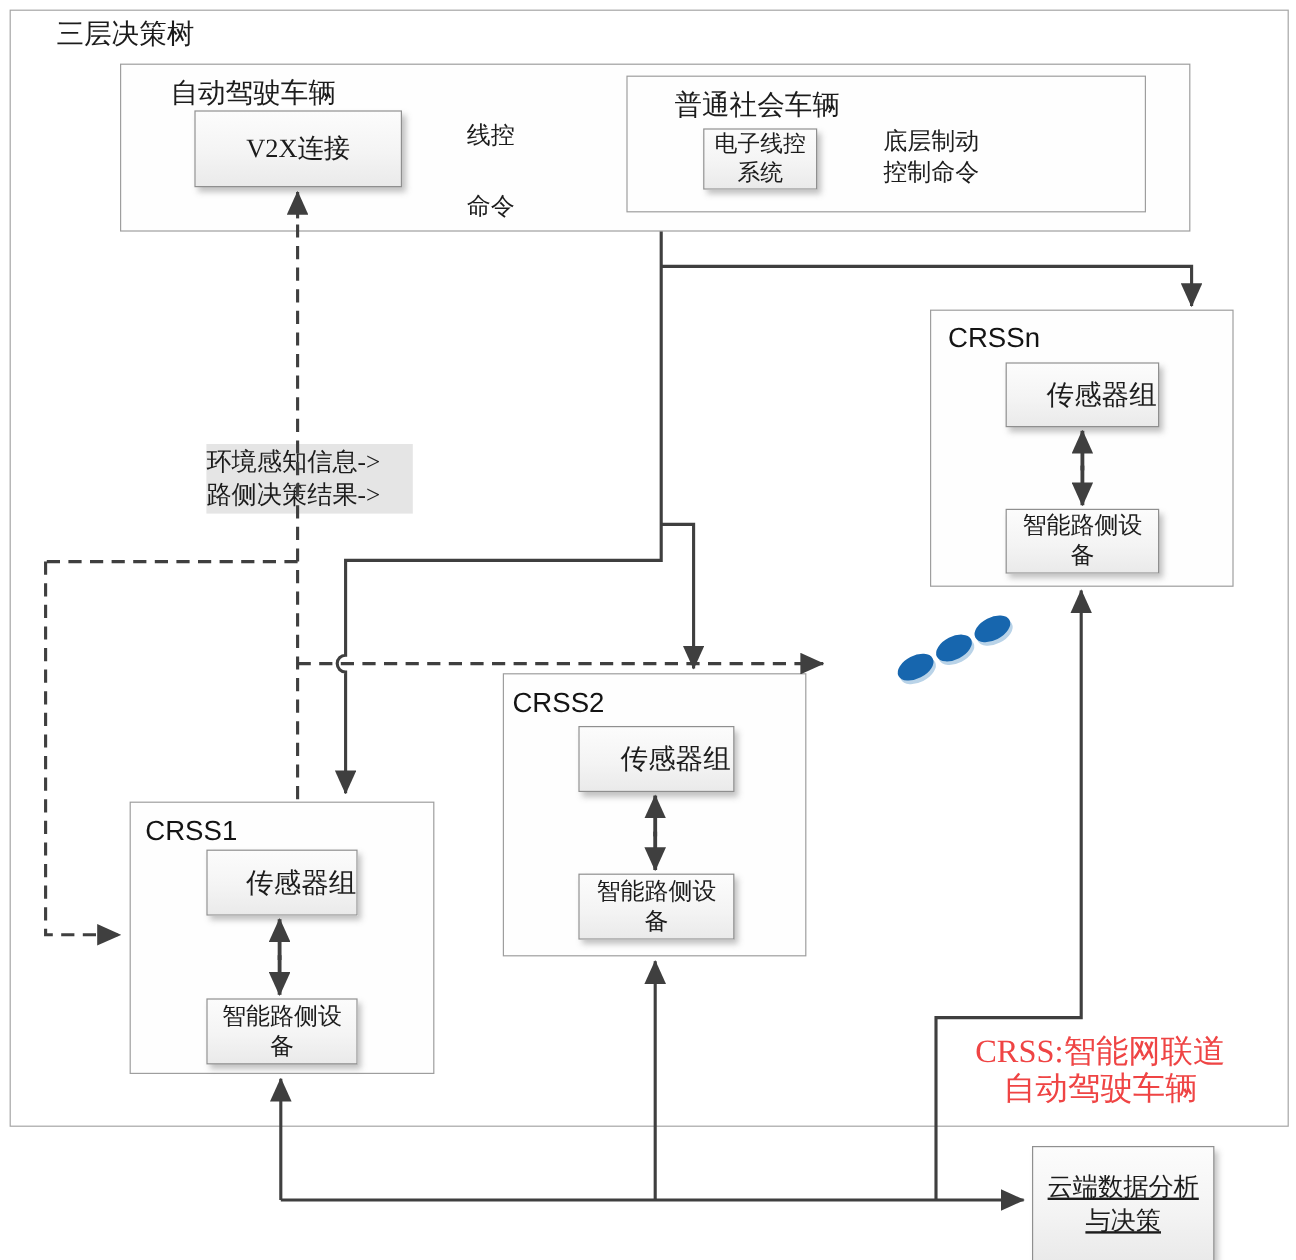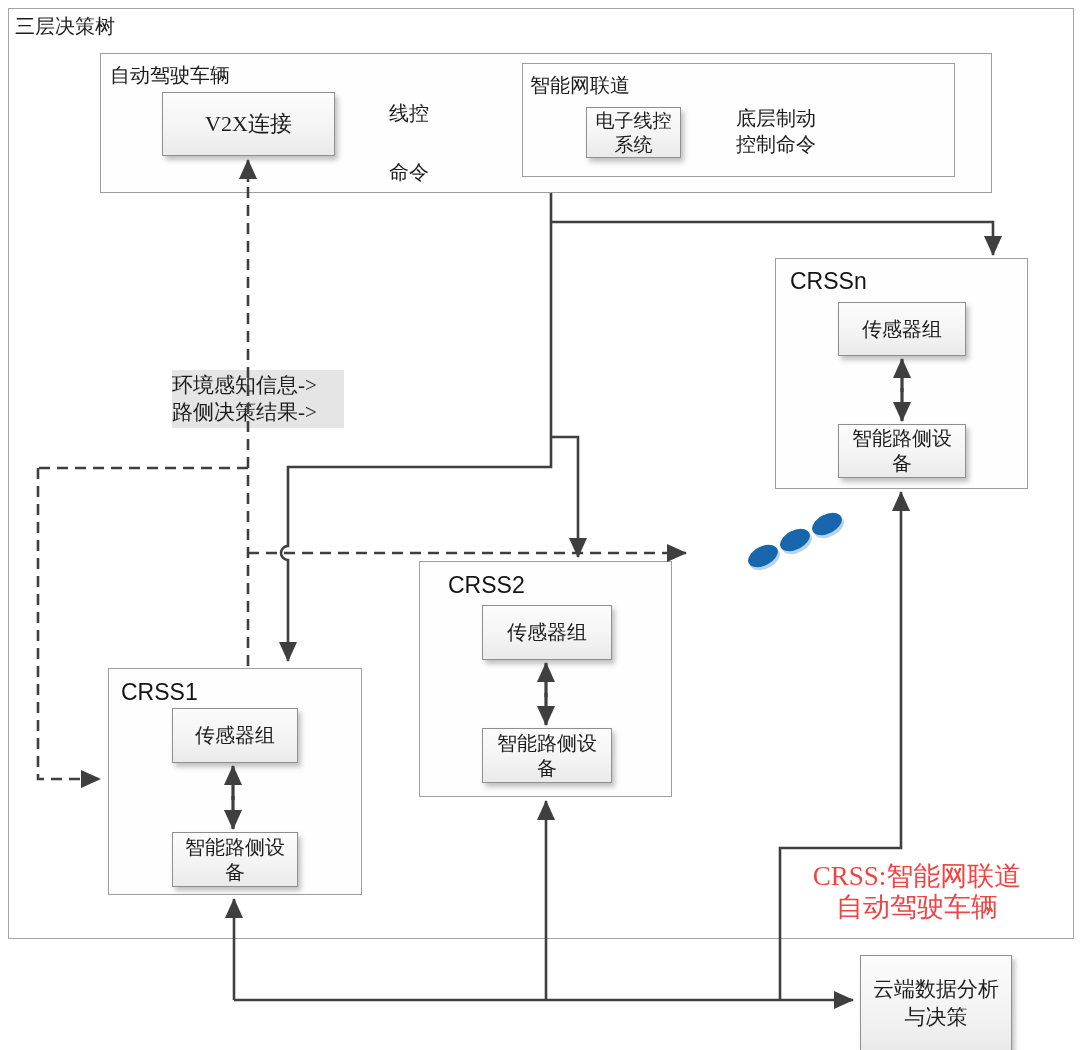--- a/index.html
+++ b/index.html
@@ -6,21 +6,21 @@
   #stage{position:relative;width:1080px;height:1050px;background:#ffffff;overflow:hidden;
          font-family:"Liberation Serif","DejaVu Serif",serif;color:#1c1c1c;}
   .abs{position:absolute;box-sizing:border-box;}
   .box-plain{border:1.6px solid #9e9e9e;background:#fefefe;}
   .box-3d{border:1px solid #8f8f8f;
           background:linear-gradient(180deg,#fcfcfc 0%,#f4f4f4 55%,#eaeaea 100%);
           box-shadow:3px 4px 5px rgba(120,120,120,.45);}
   .center-text{display:flex;flex-direction:column;align-items:center;justify-content:center;text-align:center;}
   .serif{font-family:"Liberation Serif","DejaVu Serif",serif;color:#1c1c1c;}
   .crss-title{font-family:"Liberation Sans","DejaVu Sans",sans-serif;font-weight:400;font-size:23px;color:#141414;}
-  .lbl20{font-size:20px;}
+  .lbl20{font-size:23px;margin-left:32px;}
   .lbl21{font-size:20px;line-height:26px;gap:33px;}
   .lbl19{font-size:19px;line-height:24px;}
   .roadside{font-size:20px;line-height:25px;}
   #connectors{position:absolute;left:0;top:0;z-index:10;pointer-events:none;}
 </style>
 </head>
 <body>
 
 <div id="stage">
 
@@ -33,21 +33,21 @@
   <div class="abs box-3d center-text" style="left:162px;top:92px;width:173px;height:64px;">
     <span class="serif" style="font-size:22px;">V2X连接</span>
   </div>
 
   <div class="abs serif lbl21 center-text" style="left:381px;top:100px;width:56px;">
     <span>线控</span>
     <span>命令</span>
   </div>
 
   <div class="abs box-plain" style="left:522px;top:63px;width:433px;height:114px;"></div>
-  <div class="abs serif lbl20" style="left:530px;top:72px;">智能网联道</div>
+  <div class="abs serif lbl20" style="left:530px;top:72px;">普通社会车辆</div>
 
   <div class="abs box-3d center-text" style="left:586px;top:107px;width:95px;height:51px;">
     <span class="serif lbl19">电子线控</span>
     <span class="serif lbl19">系统</span>
   </div>
 
   <div class="abs serif center-text" style="left:726px;top:105px;width:100px;font-size:20px;line-height:26px;">
     <span>底层制动</span>
     <span>控制命令</span>
   </div>
@@ -61,21 +61,21 @@
   <div class="abs crss-title" style="left:790px;top:268px;">CRSSn</div>
   <div class="abs box-3d center-text" style="left:838px;top:302px;width:128px;height:54px;">
     <span class="serif lbl20">传感器组</span>
   </div>
   <div class="abs box-3d center-text" style="left:838px;top:424px;width:128px;height:54px;">
     <span class="serif roadside">智能路侧设</span>
     <span class="serif roadside">备</span>
   </div>
 
   <div class="abs box-plain" style="left:419px;top:561px;width:253px;height:236px;"></div>
-  <div class="abs crss-title" style="left:448px;top:572px;">CRSS2</div>
+  <div class="abs crss-title" style="left:427px;top:572px;">CRSS2</div>
   <div class="abs box-3d center-text" style="left:482px;top:605px;width:130px;height:55px;">
     <span class="serif lbl20">传感器组</span>
   </div>
   <div class="abs box-3d center-text" style="left:482px;top:728px;width:130px;height:55px;">
     <span class="serif roadside">智能路侧设</span>
     <span class="serif roadside">备</span>
   </div>
 
   <div class="abs box-plain" style="left:108px;top:668px;width:254px;height:227px;"></div>
   <div class="abs crss-title" style="left:121px;top:679px;">CRSS1</div>
@@ -85,21 +85,21 @@
   <div class="abs box-3d center-text" style="left:172px;top:832px;width:126px;height:55px;">
     <span class="serif roadside">智能路侧设</span>
     <span class="serif roadside">备</span>
   </div>
 
   <div class="abs serif center-text" style="left:788px;top:861px;width:258px;font-size:27px;line-height:31px;color:#ef4444;">
     <span>CRSS:智能网联道</span>
     <span>自动驾驶车辆</span>
   </div>
 
-  <div class="abs box-3d center-text" style="left:860px;top:955px;width:152px;height:96px;">
+  <div class="abs box-3d center-text" style="left:860px;top:955px;width:152px;height:96px;text-decoration:underline;">
     <span class="serif" style="font-size:21px;line-height:28px;">云端数据分析</span>
     <span class="serif" style="font-size:21px;line-height:28px;">与决策</span>
   </div>
 
   <svg id="connectors" width="1080" height="1050" viewBox="0 0 1080 1050">
     <defs>
       <marker id="arr" markerUnits="userSpaceOnUse" markerWidth="20" markerHeight="18" refX="19" refY="9" orient="auto">
         <path d="M0,0 L20,9 L0,18 Z" fill="#3f3f3f"></path>
       </marker>
     </defs>

